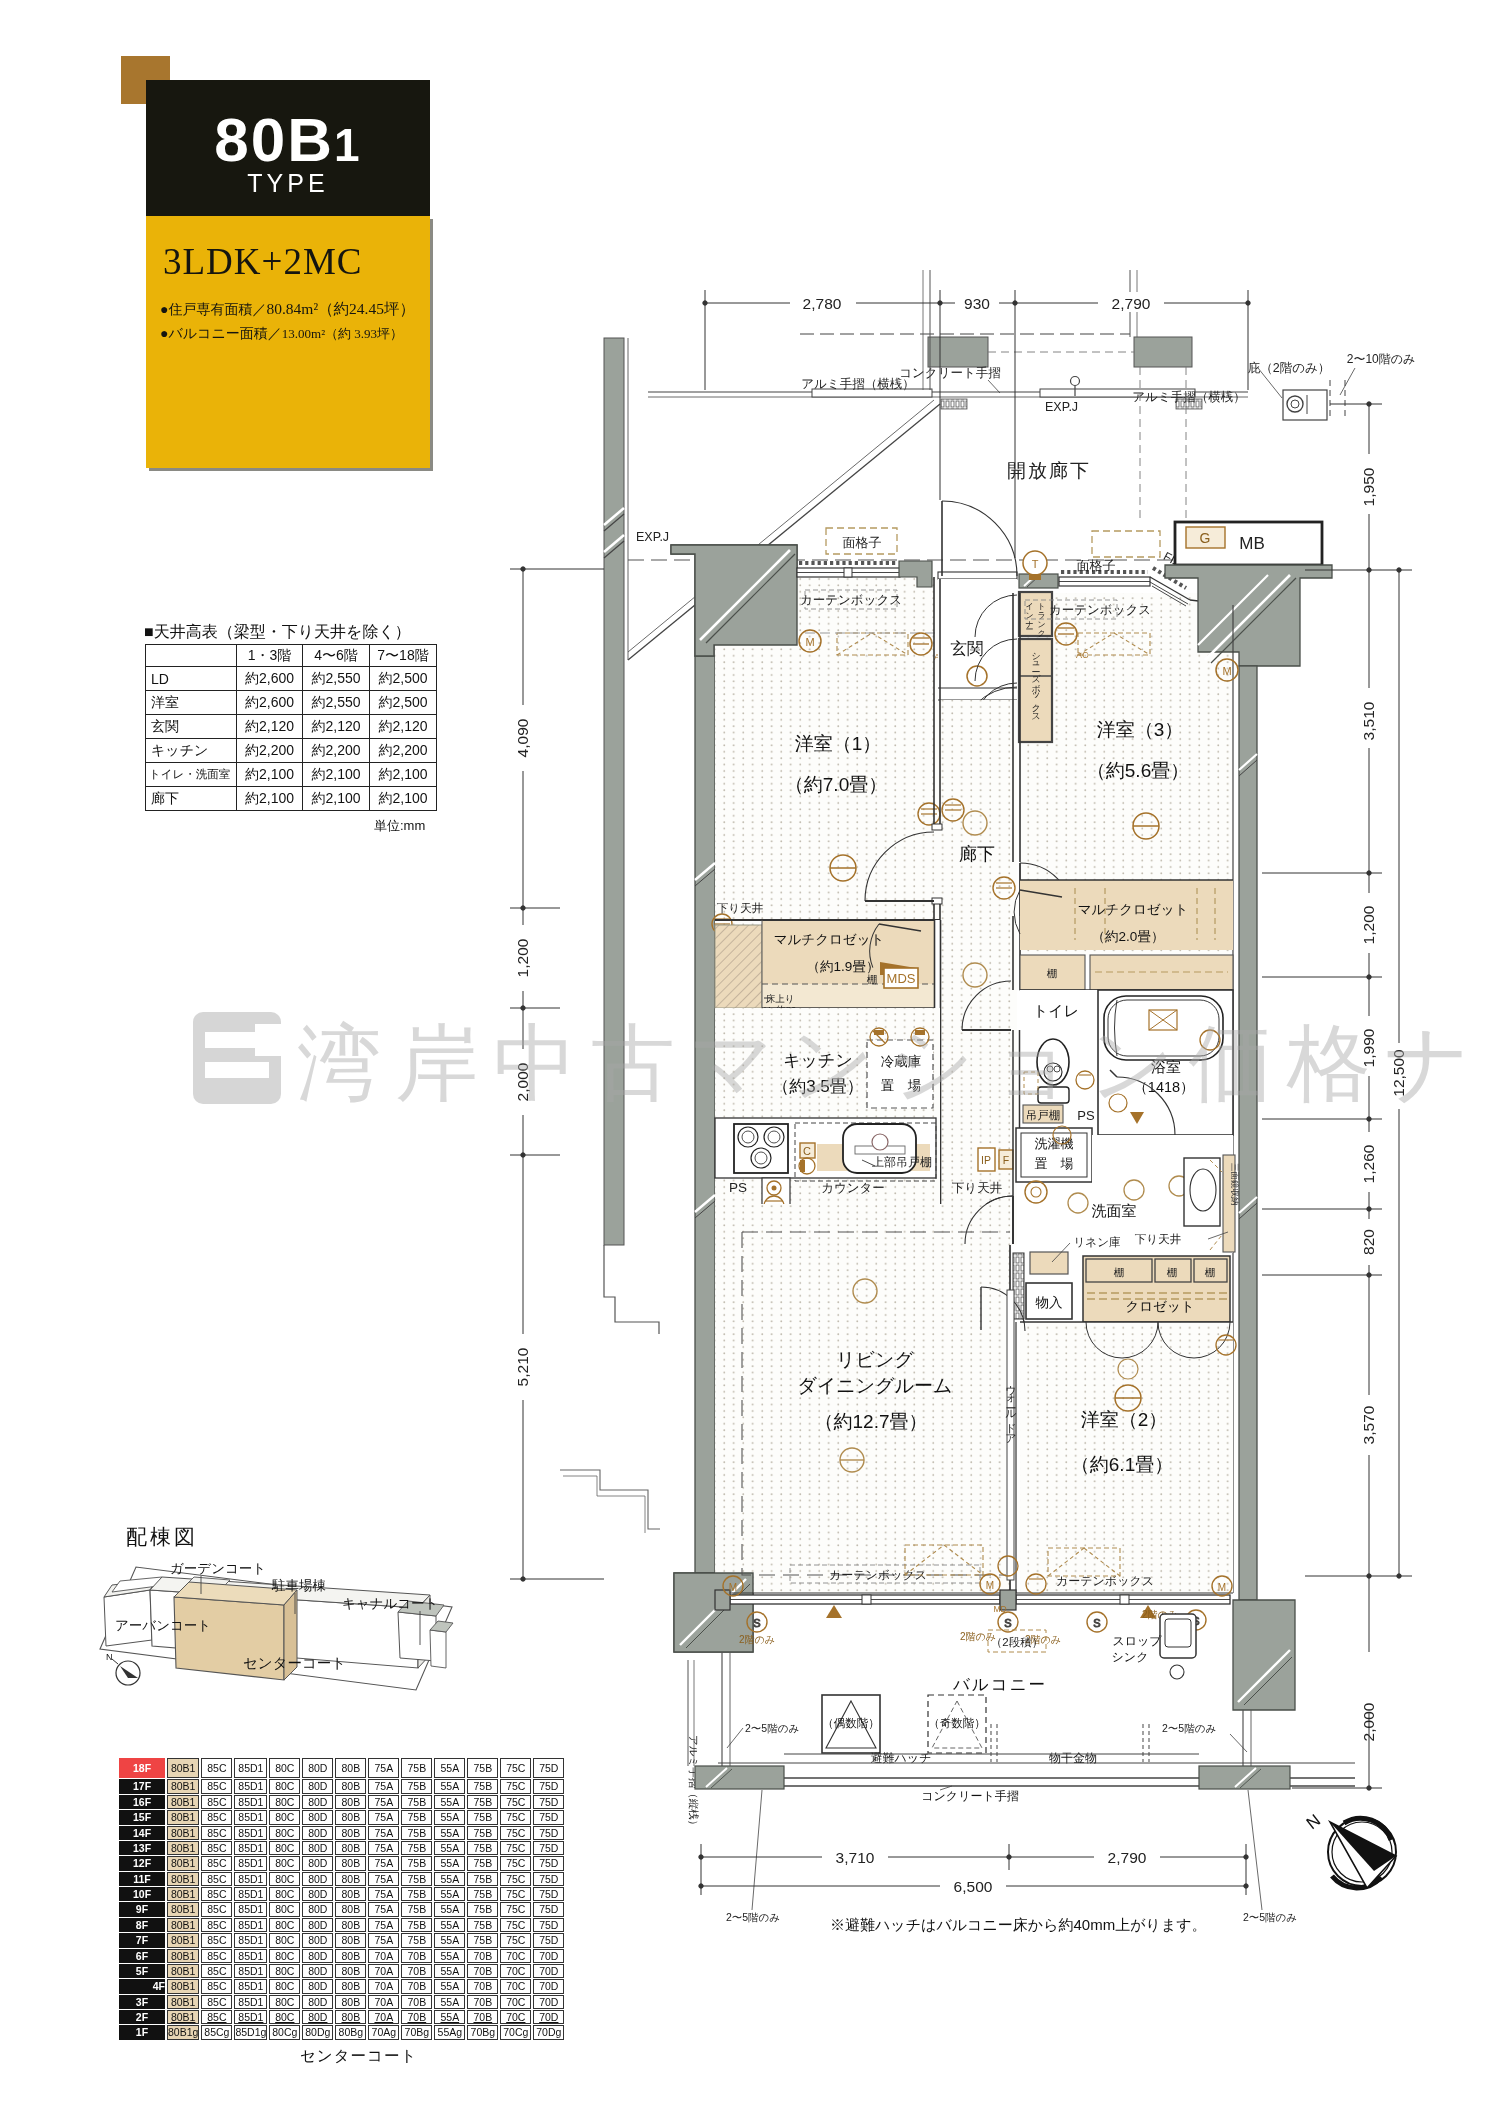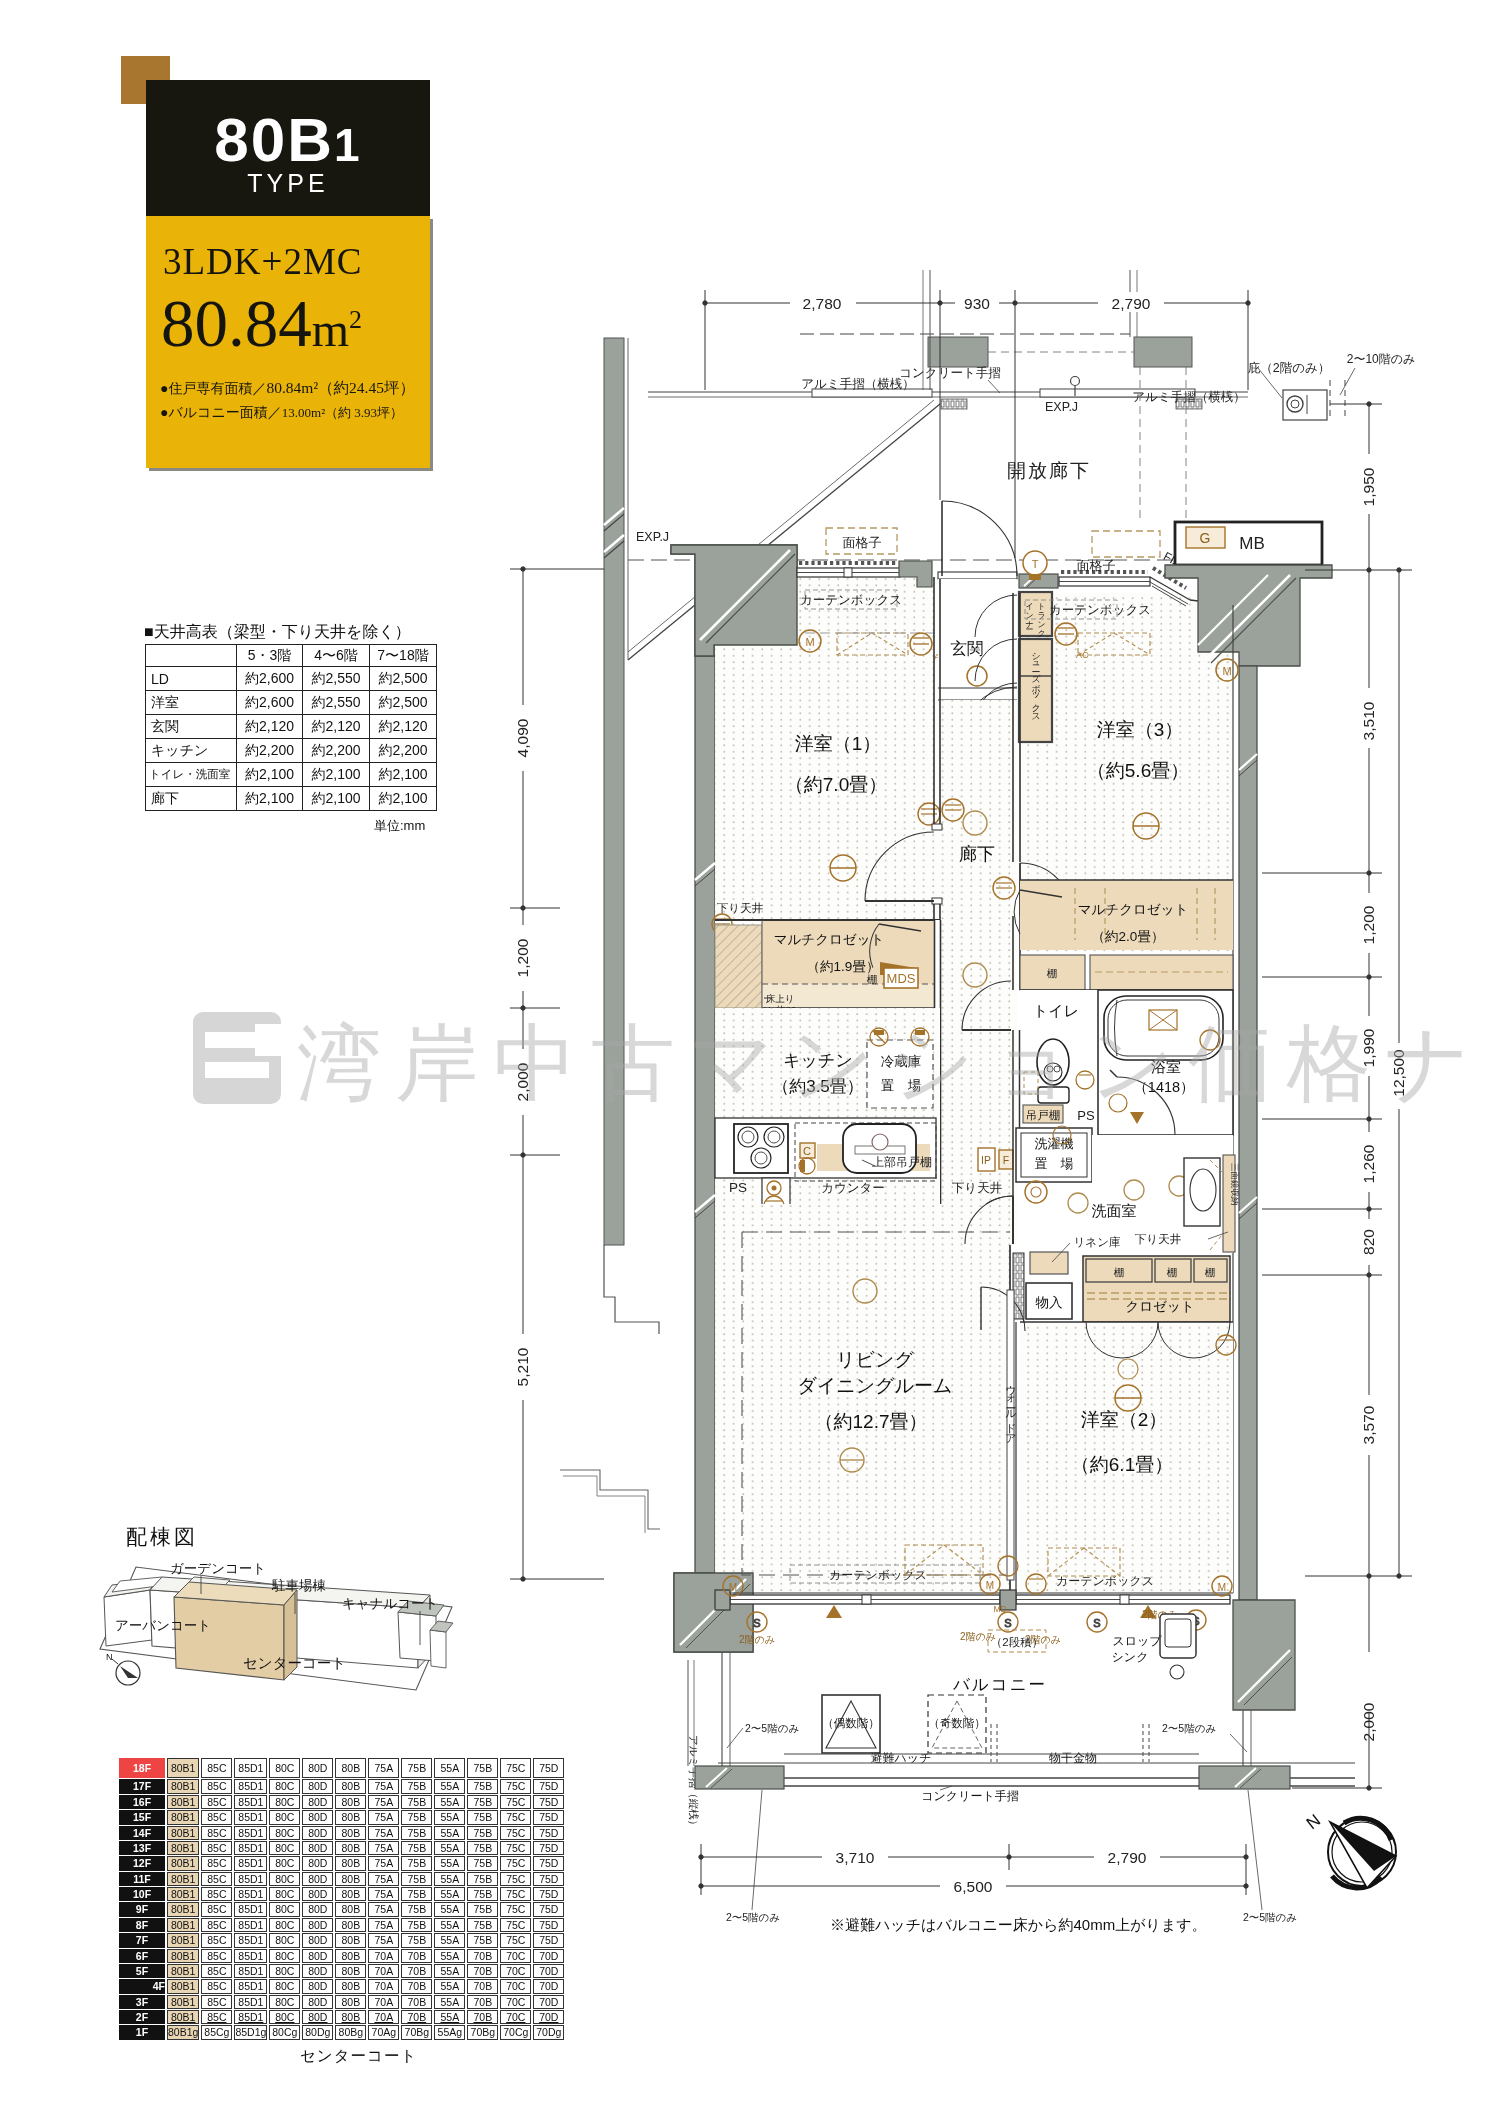--- a/index.html
+++ b/index.html
@@ -13,32 +13,31 @@
 
 <div class="abs" style="left:121px;top:56px;width:49px;height:48px;background:#a8762e;"></div>
 
 <div class="abs" style="left:146px;top:80px;width:284px;height:136px;background:#17170f;color:#fff;text-align:center;">
   <div style="font-size:62px;font-weight:bold;letter-spacing:2px;margin-top:24px;">80B<span style="font-size:46px;">1</span></div>
   <div style="font-size:25px;letter-spacing:4px;margin-top:-6px;">TYPE</div>
 </div>
 
 <div class="abs serif" style="left:146px;top:216px;width:284px;height:252px;background:#eab308;color:#151510;box-shadow:3px 3px 0 #8a8a84;">
   <div style="font-size:37px;margin:24px 0 0 17px;letter-spacing:1px;">3LDK+2MC</div>
-  <div style="font-size:67px;margin:2px 0 0 15px;letter-spacing:0px;">80.84<span style="font-size:48px;">m</span><span style="font-size:26px;vertical-align:18px;">2</span></div>
   <div style="font-size:14px;margin:16px 0 0 14px;white-space:nowrap;">●住戸専有面積／<span style="font-size:15.5px;">80.84m²（約24.45坪）</span></div>
   <div style="font-size:14px;margin:5px 0 0 14px;white-space:nowrap;">●バルコニー面積／<span style="font-size:13px;">13.00m²（約 3.93坪）</span></div>
 </div>
 
 <div class="abs" style="left:144px;top:622px;font-size:16px;color:#111;">■天井高表（梁型・下り天井を除く）</div>
 
 <table class="abs" style="left:145px;top:644px;width:283px;font-size:14px;color:#111;white-space:nowrap;table-layout:fixed;">
 <tbody>
       <tr style="height:22px;">
         <td style="border:1.4px solid #222;width:88px;"></td>
-        <td style="border:1.4px solid #222;width:63px;text-align:center;">5・3階</td>
+        <td style="border:1.4px solid #222;width:63px;text-align:center;">1・3階</td>
         <td style="border:1.4px solid #222;width:64px;text-align:center;">4〜6階</td>
         <td style="border:1.4px solid #222;width:64px;text-align:center;">7〜18階</td>
       </tr>
 <tr style="height:24px;">
         <td style="border:1.4px solid #222;padding-left:5px;">LD</td>
         <td style="border:1.4px solid #222;text-align:center;">約2,600</td>
         <td style="border:1.4px solid #222;text-align:center;">約2,550</td>
         <td style="border:1.4px solid #222;text-align:center;">約2,500</td>
       </tr>
 <tr style="height:24px;">

